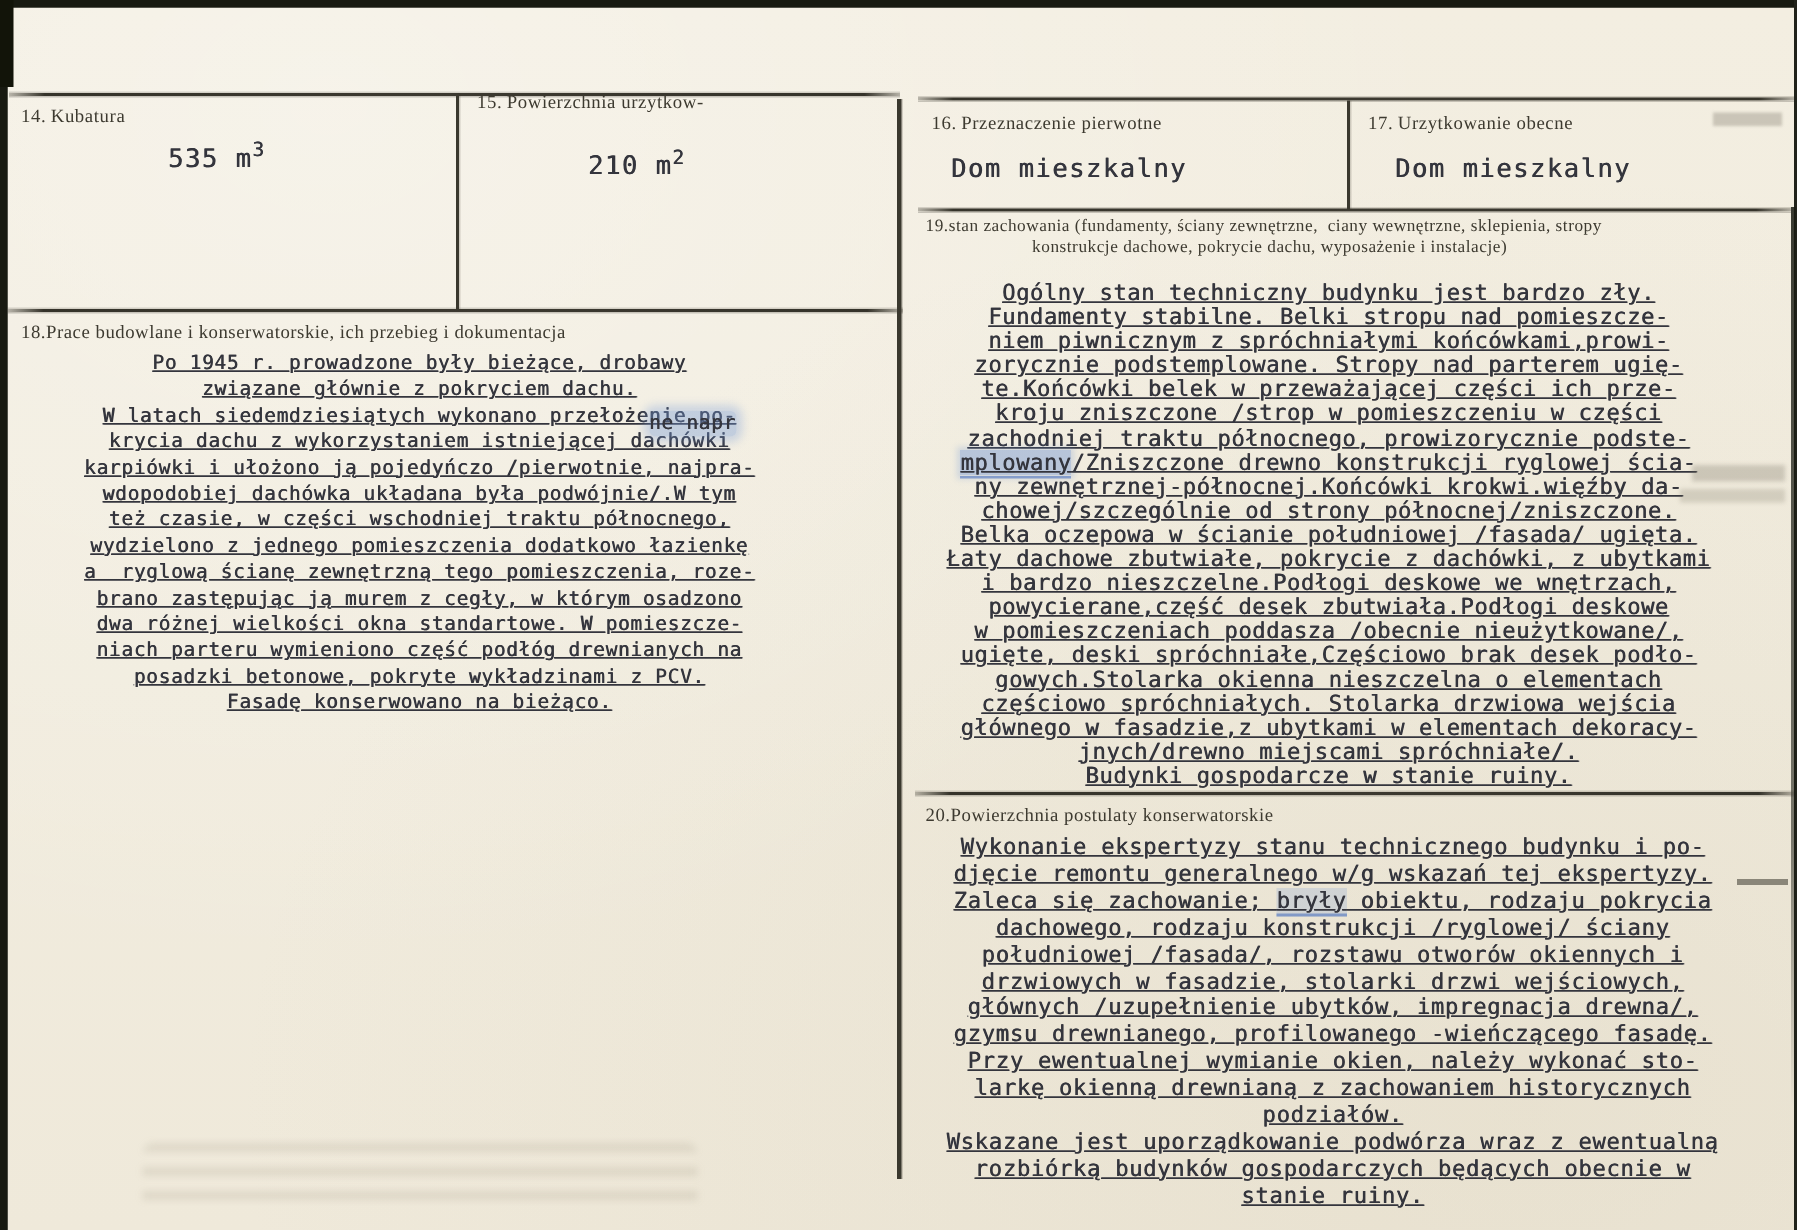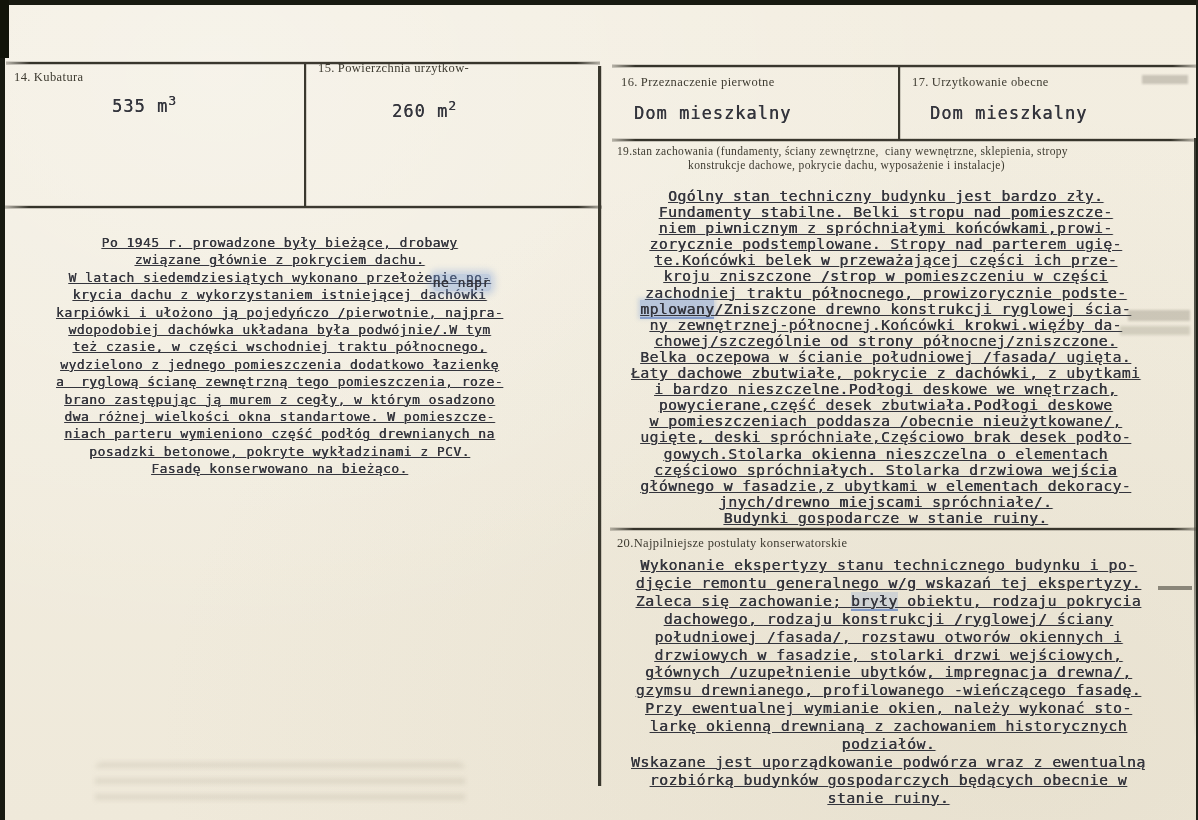--- a/index.html
+++ b/index.html
@@ -95,34 +95,35 @@
   <div class="rule-h r-below-16-17"></div>
   <div class="rule-h r-19-20"></div>
   <div class="rule-v v-14-15"></div>
   <div class="rule-v v-16-17"></div>
   <div class="rule-v v-column"></div>
 
   <div class="flabel" style="left:14px; top:70px;"><span class="fnum">14.</span><span>Kubatura</span></div>
   <div class="fvalue" style="left:112px; top:96px;"><span>535 m</span><span class="sup">3</span></div>
 
   <div class="flabel" style="left:318px; top:61px;"><span class="fnum">15.</span><span>Powierzchnia urzytkow-</span></div>
-  <div class="fvalue" style="left:392px; top:101px;"><span>260 m</span><span class="sup">2</span></div>
+  <div class="fvalue" style="left:392px; top:101px;"><span>210 m</span><span class="sup">2</span></div>
 
   <div class="flabel" style="left:621px; top:75px;"><span class="fnum">16.</span><span>Przeznaczenie pierwotne</span></div>
   <div class="fvalue" style="left:634px; top:103px;">Dom mieszkalny</div>
 
   <div class="flabel" style="left:912px; top:75px;"><span class="fnum">17.</span><span>Urzytkowanie obecne</span></div>
   <div class="fvalue" style="left:930px; top:103px;">Dom mieszkalny</div>
 
+  <div class="slabel" style="left:14px; top:214px;"><span class="fnum">18.</span><span>Prace budowlane i konserwatorskie, ich przebieg i dokumentacja</span></div>
   <div class="typed typed-18"><div class="tl">Po 1945 r. prowadzone były bieżące, drob<span class="hl smudge">ne napr</span>awy</div><div class="tl">związane głównie z pokryciem dachu.</div><div class="tl">W latach siedemdziesiątych wykonano przełożenie po-</div><div class="tl">krycia dachu z wykorzystaniem istniejącej dachówki</div><div class="tl">karpiówki i ułożono ją pojedyńczo /pierwotnie, najpra-</div><div class="tl">wdopodobiej dachówka układana była podwójnie/.W tym</div><div class="tl">też czasie, w części wschodniej traktu północnego,</div><div class="tl">wydzielono z jednego pomieszczenia dodatkowo łazienkę</div><div class="tl">a  ryglową ścianę zewnętrzną tego pomieszczenia, roze-</div><div class="tl">brano zastępując ją murem z cegły, w którym osadzono</div><div class="tl">dwa różnej wielkości okna standartowe. W pomieszcze-</div><div class="tl">niach parteru wymieniono część podłóg drewnianych na</div><div class="tl">posadzki betonowe, pokryte wykładzinami z PCV.</div><div class="tl">Fasadę konserwowano na bieżąco.</div></div>
 
   <div class="slabel slabel19" style="left:617px; top:144px;"><span class="fnum">19.</span><span>stan zachowania (fundamenty, ściany zewnętrzne,  ciany wewnętrzne, sklepienia, stropy</span><span class="indent">konstrukcje dachowe, pokrycie dachu, wyposażenie i instalacje)</span></div>
   <div class="typed typed-19"><div class="tl">Ogólny stan techniczny budynku jest bardzo zły.</div><div class="tl">Fundamenty stabilne. Belki stropu nad pomieszcze-</div><div class="tl">niem piwnicznym z spróchniałymi końcówkami,prowi-</div><div class="tl">zorycznie podstemplowane. Stropy nad parterem ugię-</div><div class="tl">te.Końcówki belek w przeważającej części ich prze-</div><div class="tl">kroju zniszczone /strop w pomieszczeniu w części</div><div class="tl">zachodniej traktu północnego, prowizorycznie podste-</div><div class="tl"><span class="hl mark">mplowany</span>/Zniszczone drewno konstrukcji ryglowej ścia-</div><div class="tl">ny zewnętrznej-północnej.Końcówki krokwi.więźby da-</div><div class="tl">chowej/szczególnie od strony północnej/zniszczone.</div><div class="tl">Belka oczepowa w ścianie południowej /fasada/ ugięta.</div><div class="tl">Łaty dachowe zbutwiałe, pokrycie z dachówki, z ubytkami</div><div class="tl">i bardzo nieszczelne.Podłogi deskowe we wnętrzach,</div><div class="tl">powycierane,część desek zbutwiała.Podłogi deskowe</div><div class="tl">w pomieszczeniach poddasza /obecnie nieużytkowane/,</div><div class="tl">ugięte, deski spróchniałe,Częściowo brak desek podło-</div><div class="tl">gowych.Stolarka okienna nieszczelna o elementach</div><div class="tl">częściowo spróchniałych. Stolarka drzwiowa wejścia</div><div class="tl">głównego w fasadzie,z ubytkami w elementach dekoracy-</div><div class="tl">jnych/drewno miejscami spróchniałe/.</div><div class="tl">Budynki gospodarcze w stanie ruiny.</div></div>
 
-  <div class="slabel" style="left:617px; top:536px;"><span class="fnum">20.</span><span>Najpilniejsze postulaty konserwatorskie</span></div>
+  <div class="slabel" style="left:617px; top:536px;"><span class="fnum">20.</span><span>Powierzchnia postulaty konserwatorskie</span></div>
   <div class="typed typed-20"><div class="tl">Wykonanie ekspertyzy stanu technicznego budynku i po-</div><div class="tl">djęcie remontu generalnego w/g wskazań tej ekspertyzy.</div><div class="tl">Zaleca się zachowanie; <span class="hl mark-underline">bryły</span> obiektu, rodzaju pokrycia</div><div class="tl">dachowego, rodzaju konstrukcji /ryglowej/ ściany</div><div class="tl">południowej /fasada/, rozstawu otworów okiennych i</div><div class="tl">drzwiowych w fasadzie, stolarki drzwi wejściowych,</div><div class="tl">głównych /uzupełnienie ubytków, impregnacja drewna/,</div><div class="tl">gzymsu drewnianego, profilowanego -wieńczącego fasadę.</div><div class="tl">Przy ewentualnej wymianie okien, należy wykonać sto-</div><div class="tl">larkę okienną drewnianą z zachowaniem historycznych</div><div class="tl">podziałów.</div><div class="tl">Wskazane jest uporządkowanie podwórza wraz z ewentualną</div><div class="tl">rozbiórką budynków gospodarczych będących obecnie w</div><div class="tl">stanie ruiny.</div></div>
 
   <div class="smudge sm-1"></div>
   <div class="smudge sm-2"></div>
   <div class="smudge sm-3"></div>
   <div class="smudge sm-4"></div>
   <div class="ghost"></div>
 </div>
 
 </body></html>

